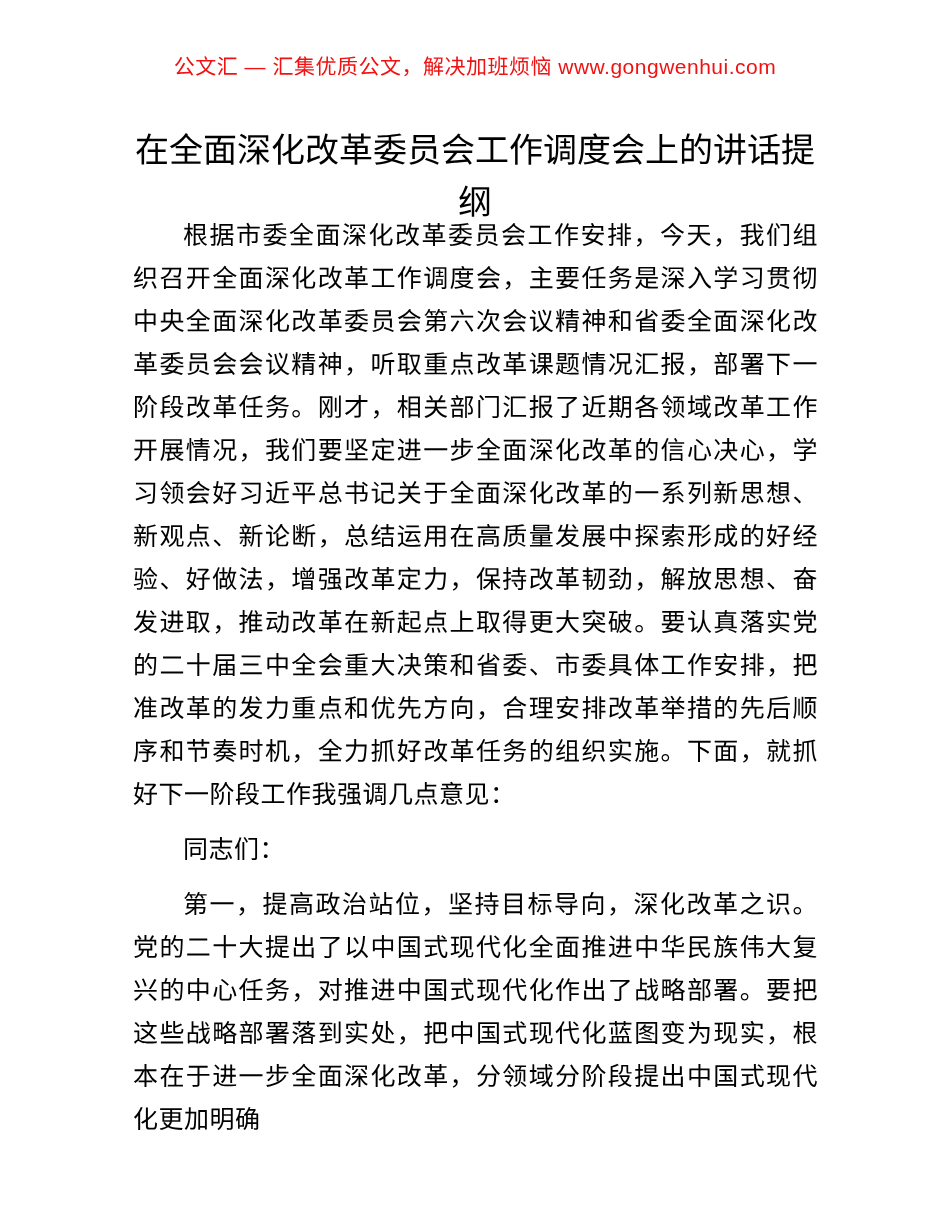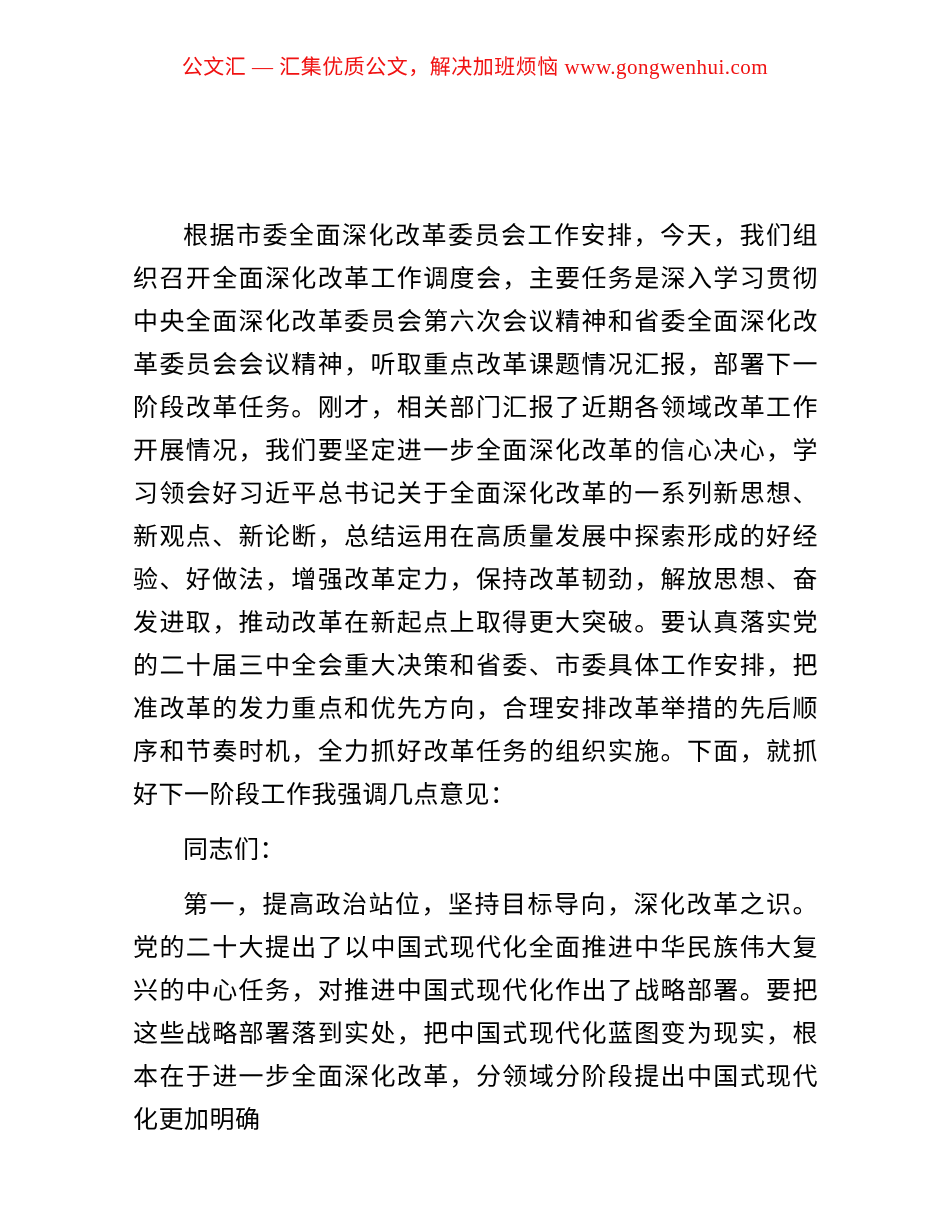--- a/index.html
+++ b/index.html
@@ -6,21 +6,21 @@
     margin: 0;
     padding: 0;
     background: #ffffff;
   }
   .page {
     position: relative;
     width: 950px;
     height: 1230px;
     background: #ffffff;
     overflow: hidden;
-    font-family: Liberation Serif, serif;
+    font-family: Liberation Sans, sans-serif;
     color: #000000;
   }
   .site-banner {
     position: absolute;
     top: 52px;
     left: 0;
     width: 100%;
     text-align: center;
     font-size: 21px;
     line-height: 30px;
@@ -59,20 +59,21 @@
     margin-bottom: 8px;
   }
 </style>
 </head>
 <body>
 
 <div class="page">
 
   <div class="site-banner">公文汇 — 汇集优质公文，解决加班烦恼 www.gongwenhui.com</div>
 
+  <h1 class="doc-title">在全面深化改革委员会工作调度会上的讲话提纲</h1>
 
   <div class="doc-body">
     <p>根据市委全面深化改革委员会工作安排，今天，我们组织召开全面深化改革工作调度会，主要任务是深入学习贯彻中央全面深化改革委员会第六次会议精神和省委全面深化改革委员会会议精神，听取重点改革课题情况汇报，部署下一阶段改革任务。刚才，相关部门汇报了近期各领域改革工作开展情况，我们要坚定进一步全面深化改革的信心决心，学习领会好习近平总书记关于全面深化改革的一系列新思想、新观点、新论断，总结运用在高质量发展中探索形成的好经验、好做法，增强改革定力，保持改革韧劲，解放思想、奋发进取，推动改革在新起点上取得更大突破。要认真落实党的二十届三中全会重大决策和省委、市委具体工作安排，把准改革的发力重点和优先方向，合理安排改革举措的先后顺序和节奏时机，全力抓好改革任务的组织实施。下面，就抓好下一阶段工作我强调几点意见：</p>
     <p>同志们：</p>
     <p>第一，提高政治站位，坚持目标导向，深化改革之识。党的二十大提出了以中国式现代化全面推进中华民族伟大复兴的中心任务，对推进中国式现代化作出了战略部署。要把这些战略部署落到实处，把中国式现代化蓝图变为现实，根本在于进一步全面深化改革，分领域分阶段提出中国式现代化更加明确</p>
   </div>
 
 </div>
 
 </body></html>

